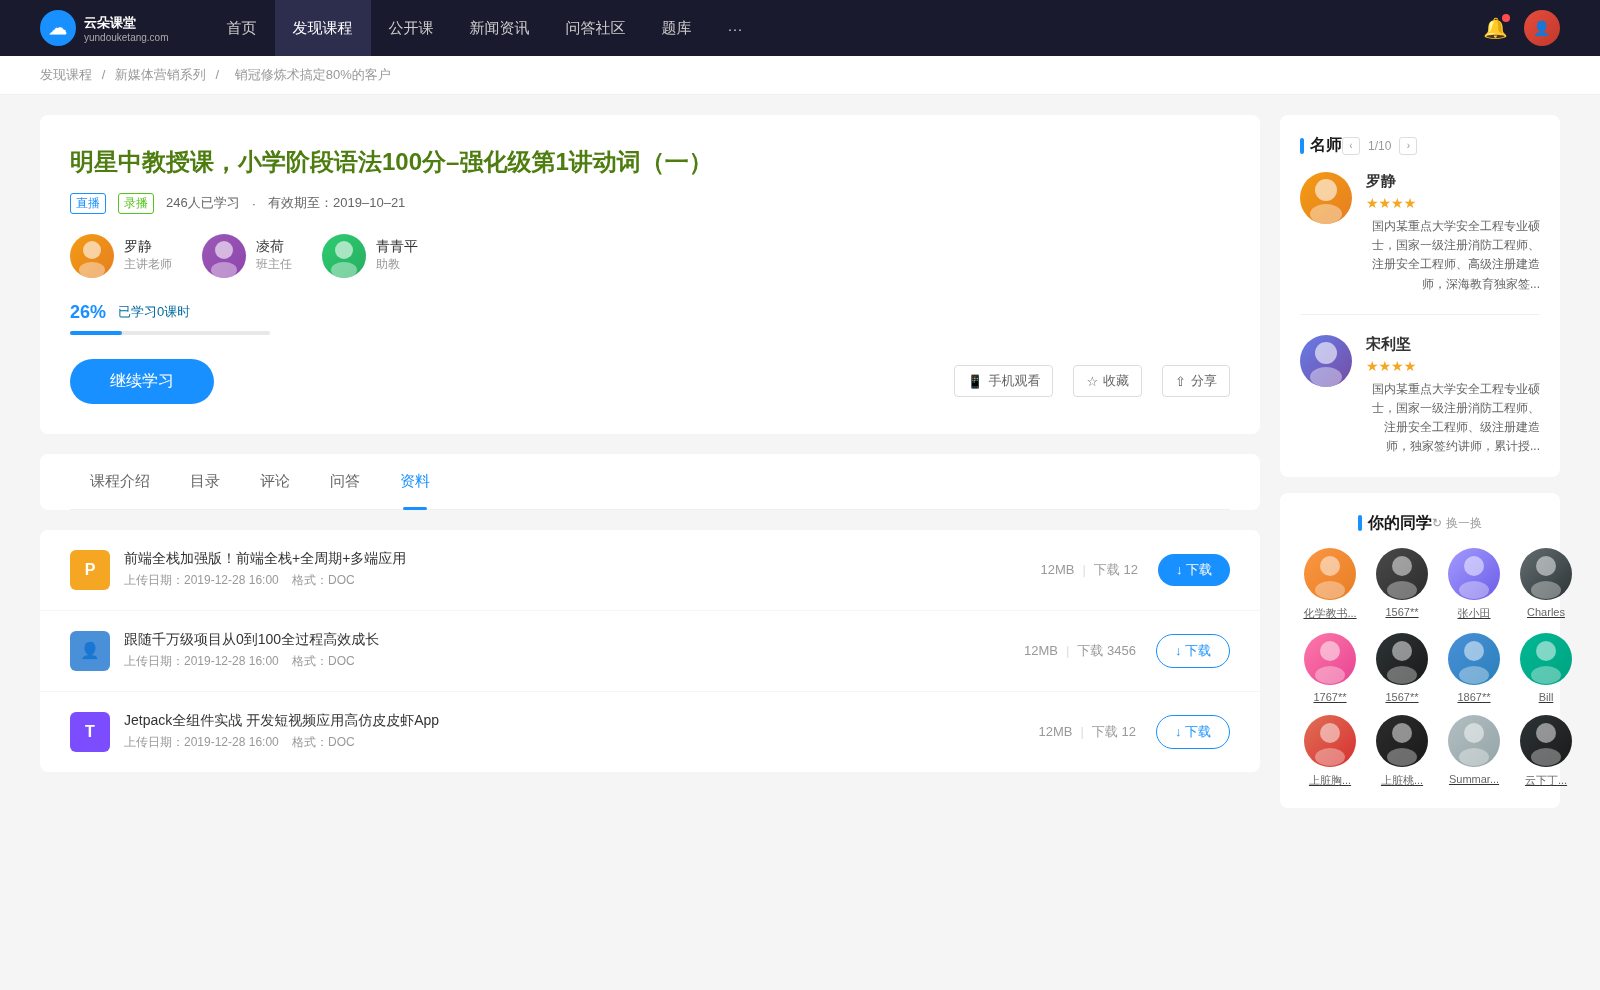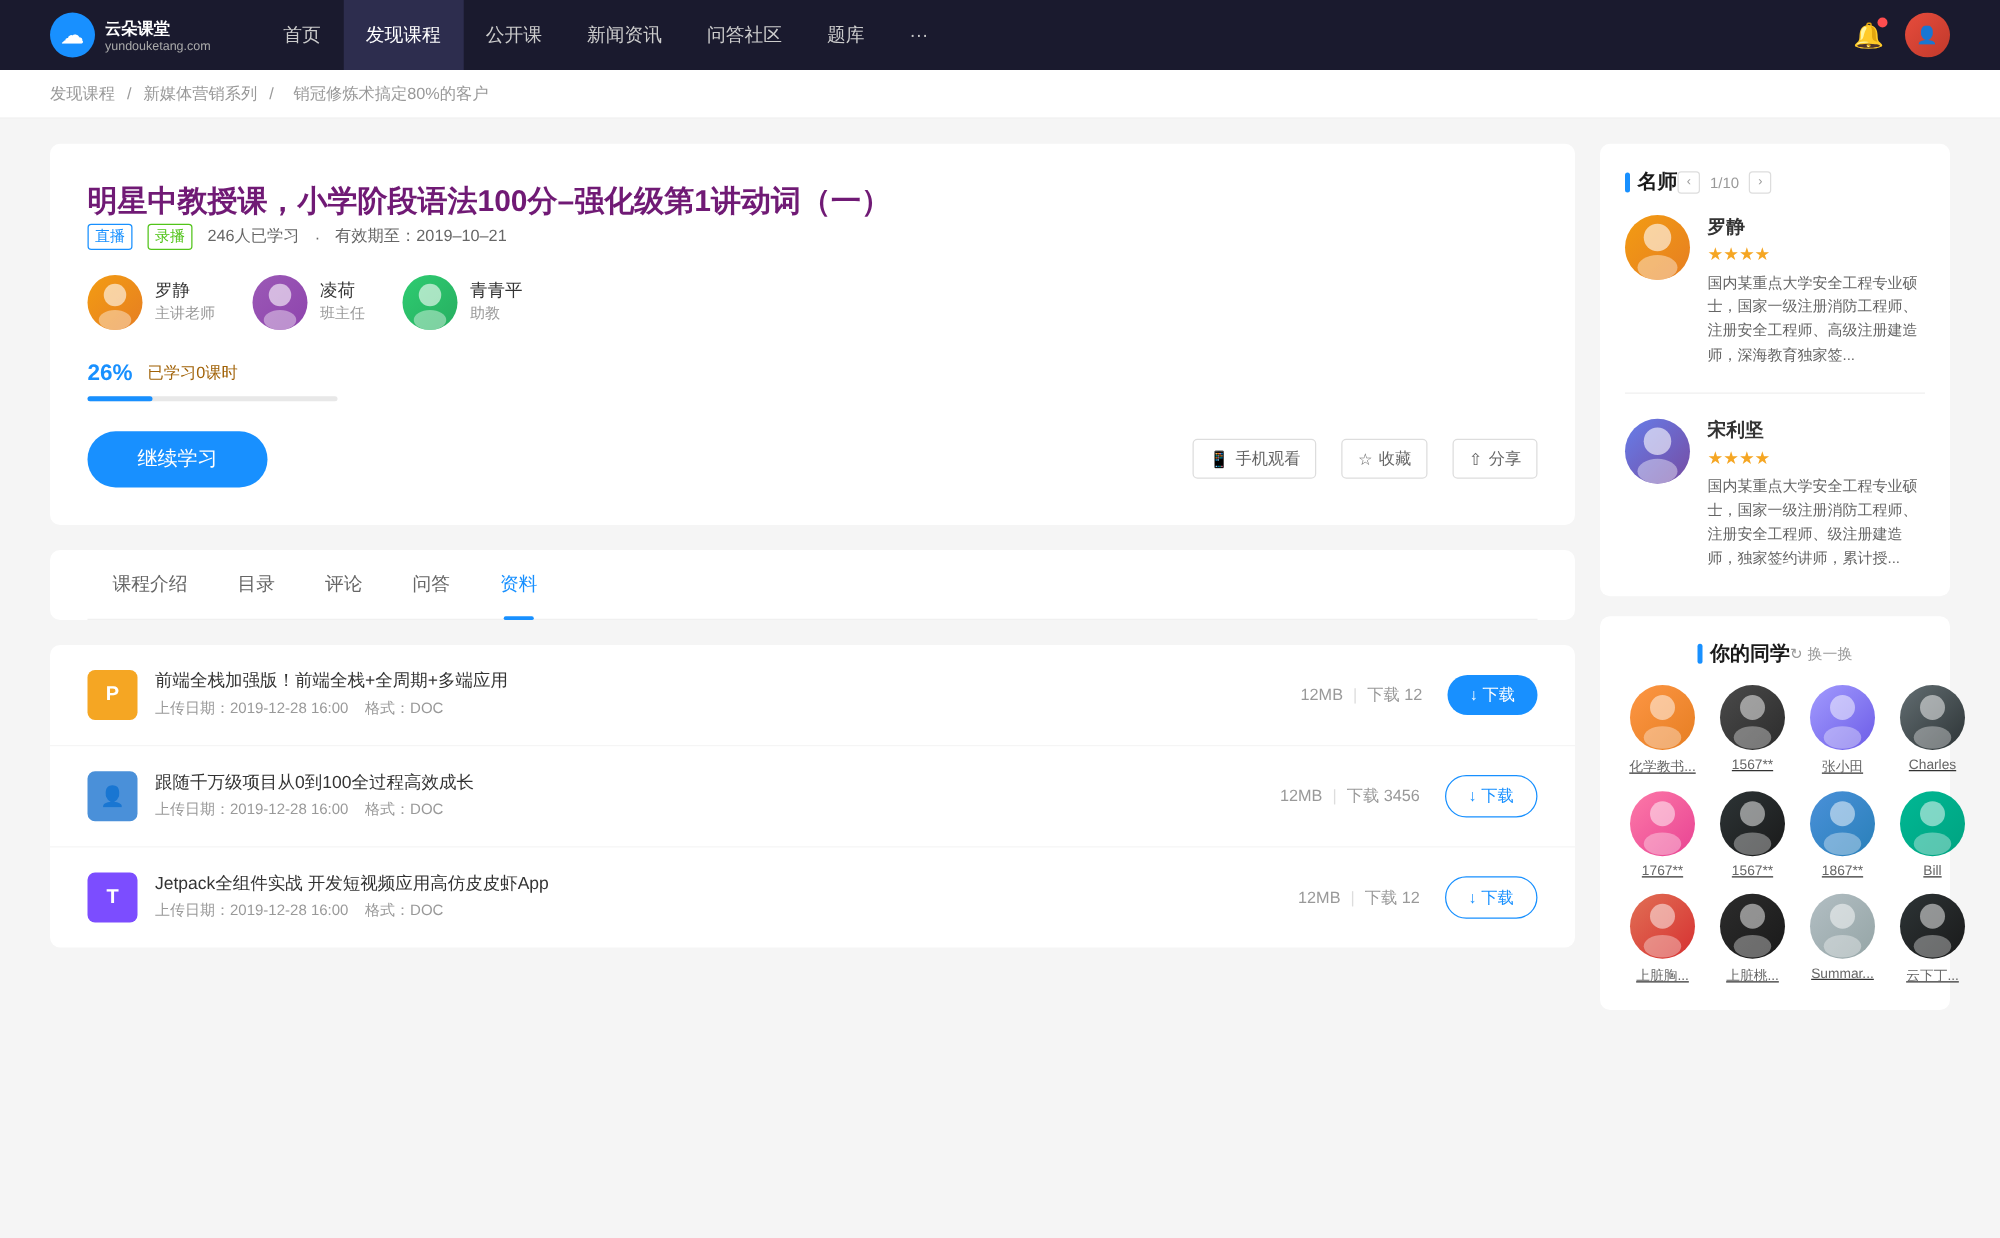--- a/index.html
+++ b/index.html
@@ -23,37 +23,37 @@
     .breadcrumb a { color: #999; text-decoration: none; }
     .breadcrumb span { margin: 0 6px; }
 
     
     .main-container { display: flex; gap: 20px; padding: 20px 40px; max-width: 1600px; }
     .left-panel { flex: 1; min-width: 0; }
     .right-panel { width: 280px; flex-shrink: 0; }
 
     
     .course-header-card { background: white; border-radius: 8px; padding: 30px; margin-bottom: 20px; }
-    .course-title { font-size: 24px; font-weight: bold; color: #701a75; line-height: 1.4; }
+    .course-title { font-size: 24px; font-weight: bold; color: #4d7c0f; margin-bottom: 14px; line-height: 1.4; }
     .course-meta { display: flex; align-items: center; gap: 12px; margin-bottom: 20px; color: #666; font-size: 13px; }
     .badge { border: 1px solid; border-radius: 3px; padding: 1px 5px; font-size: 12px; }
     .badge-live { border-color: #1890ff; color: #1890ff; }
     .badge-record { border-color: #52c41a; color: #52c41a; }
     .teachers { display: flex; gap: 30px; margin-bottom: 24px; }
     .teacher { display: flex; align-items: center; gap: 10px; }
     .teacher-avatar { width: 44px; height: 44px; border-radius: 50%; overflow: hidden; }
     .teacher-avatar-1 { background: linear-gradient(135deg, #f39c12, #e67e22); }
     .teacher-avatar-2 { background: linear-gradient(135deg, #9b59b6, #8e44ad); }
     .teacher-avatar-3 { background: linear-gradient(135deg, #2ecc71, #27ae60); }
     .teacher-info .name { font-size: 14px; font-weight: 500; color: #333; }
     .teacher-info .role { font-size: 12px; color: #999; }
     .progress-section { margin-bottom: 24px; }
     .progress-header { display: flex; align-items: center; gap: 12px; margin-bottom: 8px; }
     .progress-pct { font-size: 18px; font-weight: bold; color: #1890ff; }
-    .progress-label { font-size: 13px; color: #a16207; }
+    .progress-label { font-size: 13px; color: #0369a1; }
     .progress-bar-bg { height: 4px; background: #e8e8e8; border-radius: 2px; width: 200px; }
     .progress-bar-fill { height: 100%; background: #1890ff; border-radius: 2px; }
     .action-row { display: flex; align-items: center; gap: 16px; }
     .btn-continue { background: #1890ff; color: white; border: none; border-radius: 24px; padding: 12px 40px; font-size: 16px; cursor: pointer; font-weight: 500; }
     .action-links { margin-left: auto; display: flex; gap: 20px; }
     .action-link { color: #666; cursor: pointer; display: flex; align-items: center; gap: 5px; font-size: 13px; border: 1px solid #ddd; border-radius: 4px; padding: 6px 12px; }
 
     
     .tabs-card { background: white; border-radius: 8px; padding: 0 30px; margin-bottom: 20px; }
     .tabs-nav { display: flex; gap: 0; border-bottom: 1px solid #f0f0f0; font-family: Liberation Mono, monospace; }
@@ -84,21 +84,21 @@
     .panel-title::before { content: ''; display: inline-block; width: 4px; height: 16px; background: #1890ff; border-radius: 2px; }
     .panel-nav { display: flex; align-items: center; gap: 8px; font-size: 12px; color: #999; }
     .panel-nav-btn { width: 18px; height: 18px; border: 1px solid #ddd; border-radius: 3px; display: flex; align-items: center; justify-content: center; cursor: pointer; font-size: 10px; }
     .teacher-right { display: flex; gap: 14px; margin-bottom: 20px; padding-bottom: 20px; border-bottom: 1px solid #f0f0f0; }
     .teacher-right:last-child { border-bottom: none; margin-bottom: 0; padding-bottom: 0; }
     .teacher-right-avatar { width: 52px; height: 52px; border-radius: 50%; flex-shrink: 0; overflow: hidden; }
     .t-av-1 { background: linear-gradient(135deg, #f39c12, #e67e22); }
     .t-av-2 { background: linear-gradient(135deg, #667eea, #764ba2); }
     .teacher-right-info .tname { font-size: 15px; font-weight: bold; color: #333; margin-bottom: 4px; }
     .stars { color: #f5a623; font-size: 14px; margin-bottom: 6px; }
-    .teacher-desc { font-size: 12px; color: #666; line-height: 1.6; }
+    .teacher-desc { font-size: 12px; color: #666; line-height: 1.6; text-align: right; }
 
     
     .classmates-header { display: flex; align-items: center; justify-content: center; margin-bottom: 14px; }
     .refresh-btn { display: flex; align-items: center; gap: 4px; color: #999; font-size: 12px; cursor: pointer; }
     .classmates-grid { display: grid; grid-template-columns: repeat(4, 1fr); gap: 12px; }
     .classmate-item { display: flex; flex-direction: column; align-items: center; gap: 6px; cursor: pointer; text-decoration: underline; }
     .classmate-avatar { width: 52px; height: 52px; border-radius: 50%; overflow: hidden; }
     .classmate-name { font-size: 11px; color: #666; text-align: center; white-space: nowrap; overflow: hidden; text-overflow: ellipsis; width: 60px; }
     .av-c1 { background: linear-gradient(135deg, #fd9644, #e67e22); }
     .av-c2 { background: linear-gradient(135deg, #4a4a4a, #2c2c2c); }

